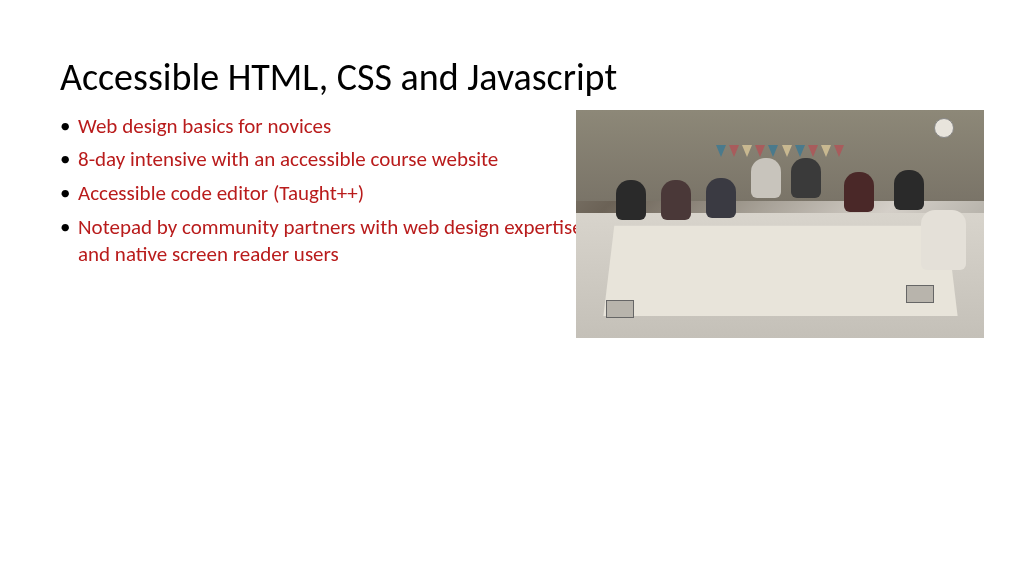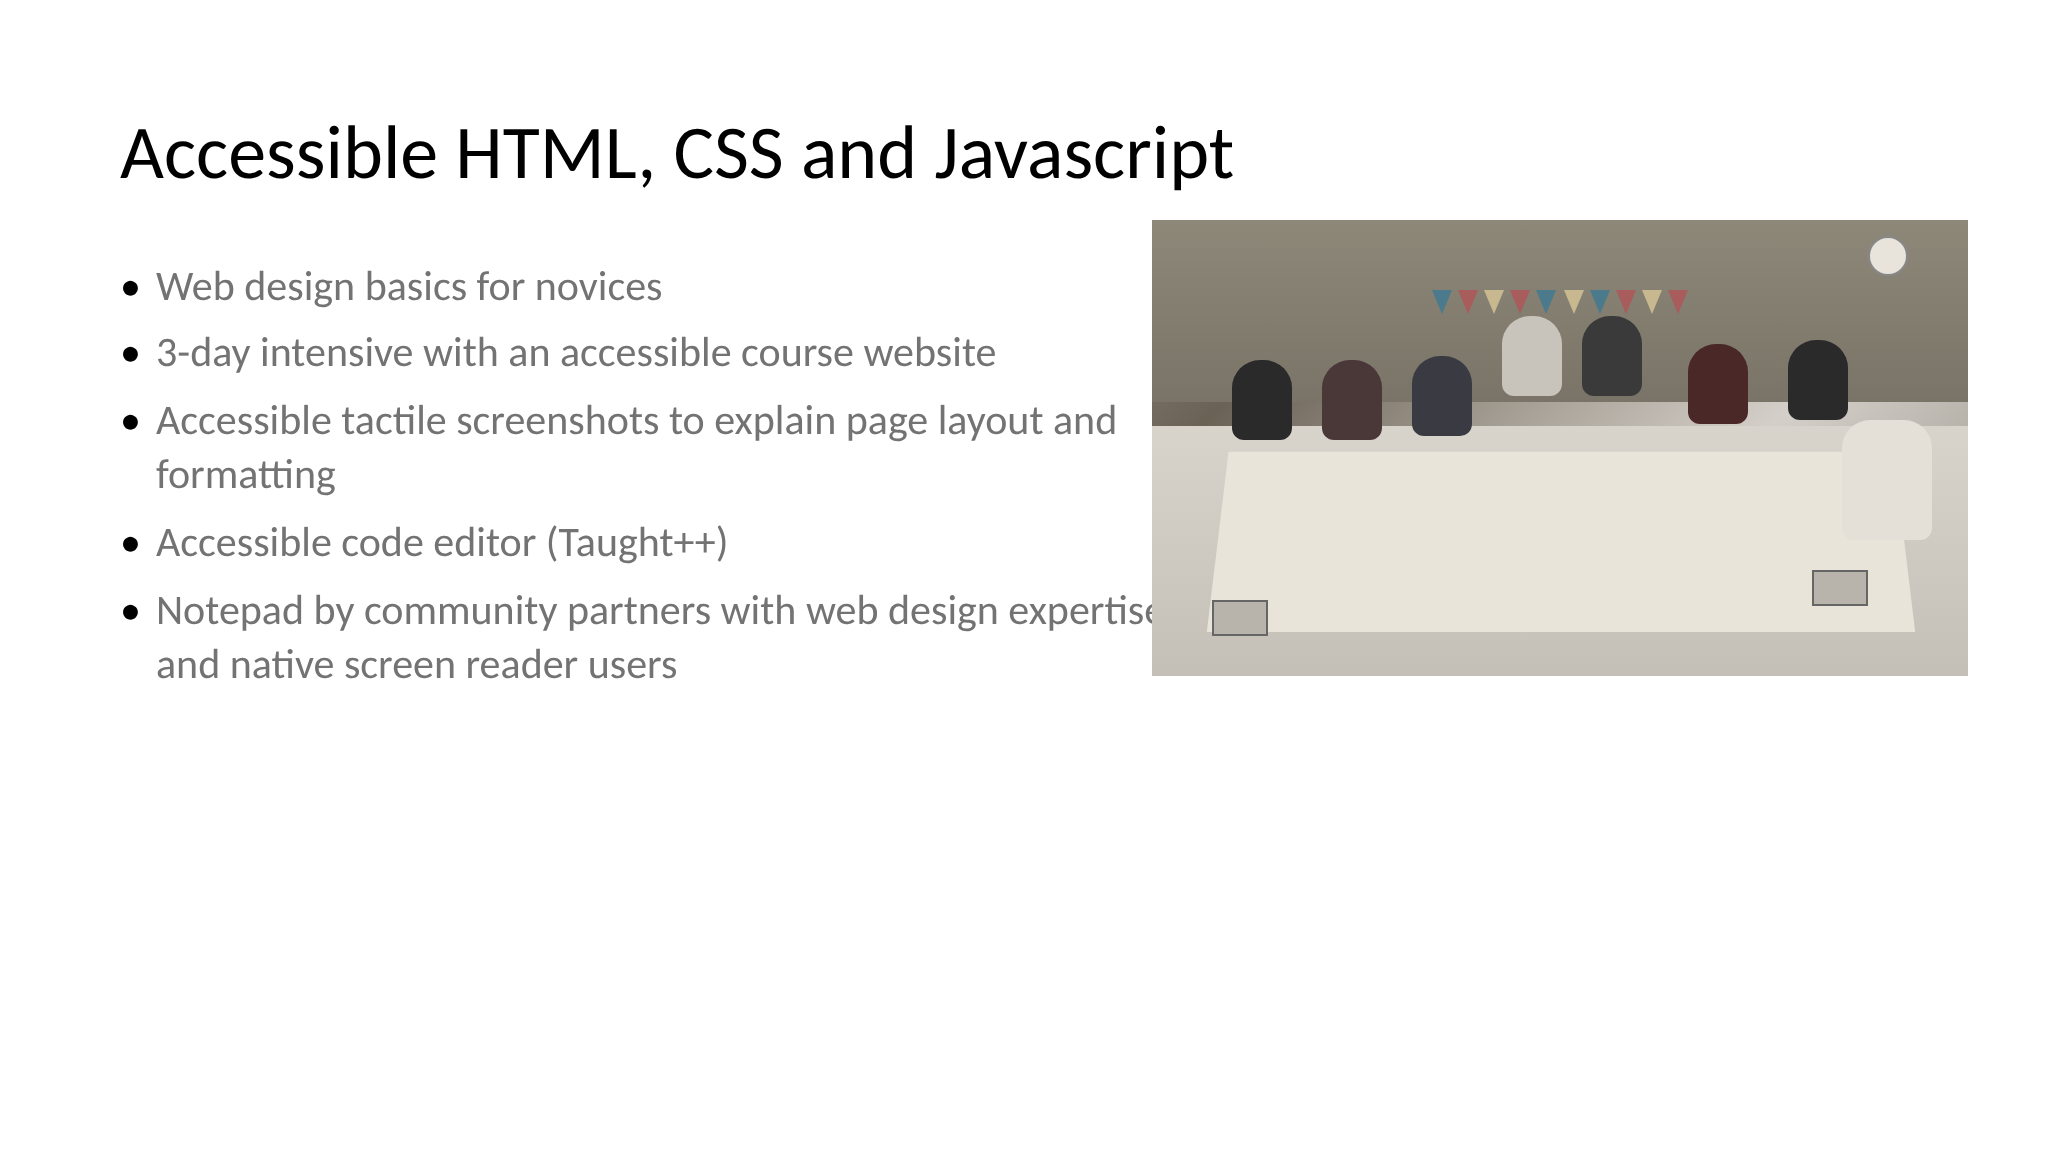--- a/index.html
+++ b/index.html
@@ -17,34 +17,34 @@
       overflow: hidden;
     }
     .slide {
       padding: 55px 60px 40px 60px;
       position: relative;
     }
     .title {
       font-size: 38px;
       font-weight: 400;
       color: #000000;
-      margin-bottom: 29px;
+      margin-bottom: 12px;
       line-height: 1.2;
     }
     .content-area {
       position: relative;
     }
     .bullets {
       list-style: none;
       max-width: 540px;
     }
     .bullets li {
       font-size: 21px;
       line-height: 1.28;
-      color: #737373;
+      color: #b91c1c;
       margin-bottom: 7px;
       padding-left: 18px;
       position: relative;
     }
     .bullets li::before {
       content: "•";
       position: absolute;
       left: 0;
       top: 0;
       font-size: 21px;
@@ -151,22 +151,21 @@
     .l2 { bottom: 35px; right: 50px; }
   </style>
 </head>
 <body>
 
 <div class="slide">
   <h1 class="title">Accessible HTML, CSS and Javascript</h1>
   <div class="content-area">
     <ul class="bullets">
       <li>Web design basics for novices</li>
-      <li>3-day intensive with an accessible course website</li>
-      <li>Accessible tactile screenshots to explain page layout and formatting</li>
+      <li>8-day intensive with an accessible course website</li>
       <li>Accessible code editor (Taught++)</li>
       <li>Notepad by community partners with web design expertise and native screen reader users</li>
     </ul>
   </div>
 </div>
 
 <div class="image-placeholder" aria-label="Photo of people seated around a long table with laptops in a classroom with bunting flags on the wall">
   <div class="image-inner">
     <div class="wall-clock"></div>
     <div class="bunting">

